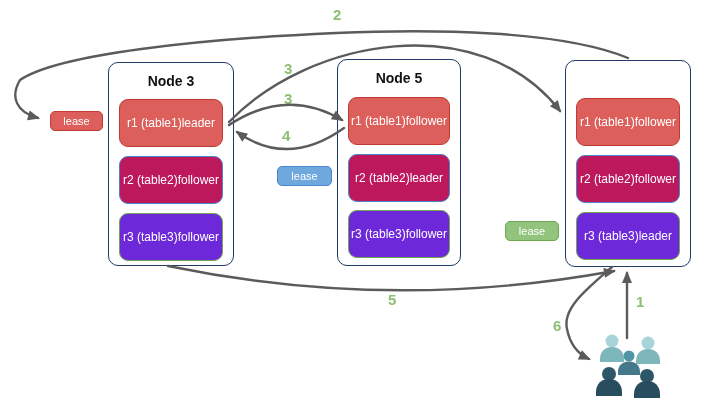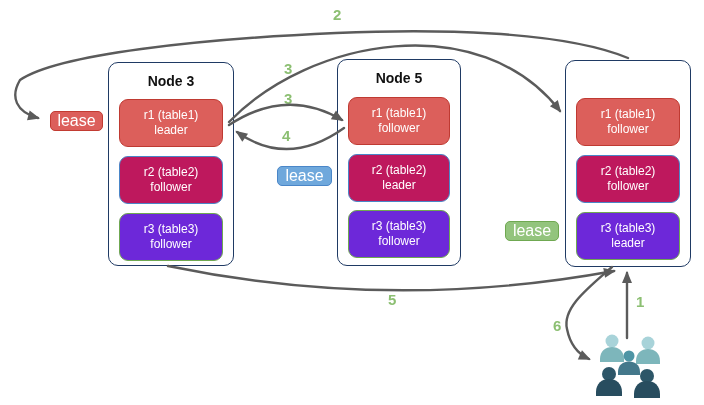--- a/index.html
+++ b/index.html
@@ -9,28 +9,28 @@
   }
   .node{
     position:absolute;background:#ffffff;
     border:1.6px solid #1f3a64;border-radius:10px;
   }
   .node-title{
     text-align:center;margin-top:10px;font-weight:bold;font-size:14px;color:#111111;
   }
   .block{
     position:absolute;left:10px;right:10px;height:48px;border-radius:9px;
-    color:#ffffff;display:flex;flex-direction:column;align-items:center;justify-content:center;
+    color:#ffffff;display:flex;flex-direction:row;align-items:center;justify-content:center;
     font-size:12px;line-height:15px;text-align:center;box-sizing:border-box;
   }
   .block.red{background:#dc5f5b;border:1.5px solid #bf3a32;}
   .block.blue{background:#be185d;border:1.5px solid #4a86c8;}
   .block.green{background:#6d28d9;border:1.5px solid #6fa851;}
   .lease{
-    position:absolute;height:20px;border-radius:5px;color:#ffffff;font-size:16px;
+    position:absolute;height:20px;border-radius:5px;color:#ffffff;font-size:11px;
     display:flex;align-items:center;justify-content:center;box-sizing:border-box;
   }
   .lease.red{background:#dc5f5b;border:1.5px solid #c23b32;}
   .lease.blue{background:#6fa8dc;border:1.5px solid #4a86c8;}
   .lease.green{background:#93c47d;border:1.5px solid #6fa851;}
   .step{
     position:absolute;color:#8cbf72;font-weight:bold;font-size:15px;
   }
   #arrow-layer{position:absolute;left:0;top:0;pointer-events:none;}
 </style>

